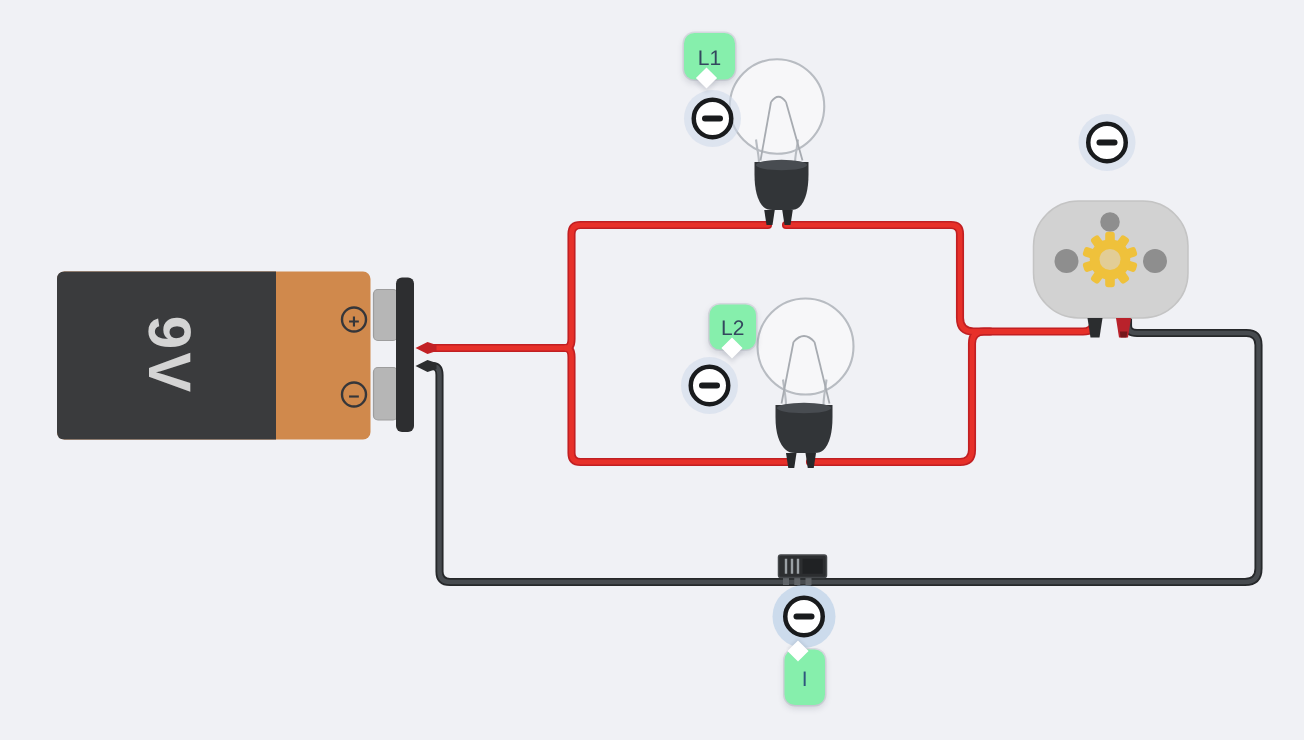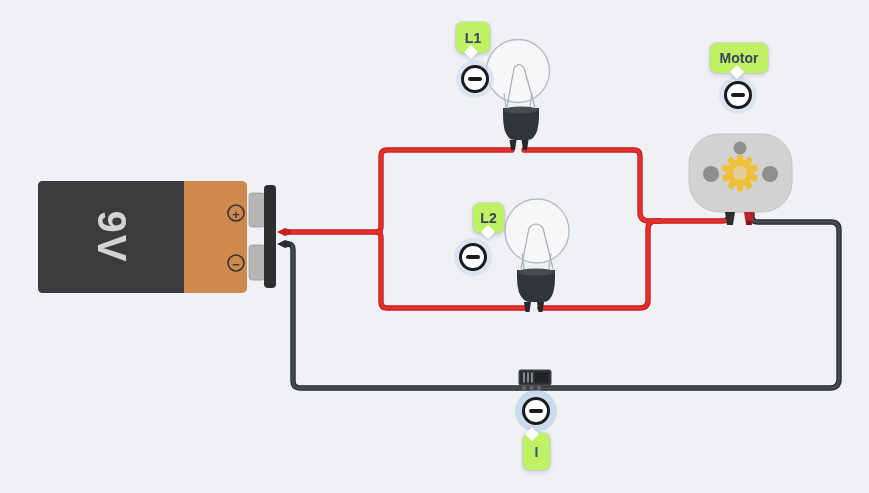--- a/index.html
+++ b/index.html
@@ -9,28 +9,27 @@
     font-family:"Liberation Sans", sans-serif;
     position:relative;
     overflow:hidden;
   }
   .stage{position:absolute;left:0;top:0;width:869px;height:493px;}
   svg{position:absolute;left:0;top:0;}
 
   
   .tag{
     position:absolute;
-    background:#bef264;
+    background:#86efac;
     border-radius:7px;
     box-shadow:0 0 0 1px rgba(120,130,145,.18), 0 2px 5px rgba(40,50,70,.18);
     color:#33475e;
     font-size:14px;
     display:flex;align-items:center;justify-content:center;
     z-index:30;
-    font-weight:bold;
   }
   .tag .ptr{
     position:absolute;width:10px;height:10px;background:#fff;transform:rotate(45deg);
   }
   .tag .ptr.bottom{bottom:-4px;box-shadow:2px 2px 3px rgba(40,50,70,.12);}
   .tag .ptr.top{top:-4px;box-shadow:-1px -1px 2px rgba(40,50,70,.10);}
   #tag-l1{left:456px;top:22px;width:34px;height:31px;}
   #tag-l2{left:454px;top:203px;width:31px;height:30px;margin-left:19px;}
   #tag-motor{left:710px;top:43px;width:58px;height:30px;}
   #tag-i{left:523px;top:433px;width:27px;height:37px;color:#2e567d;}
@@ -173,22 +172,18 @@
 <div class="minus-icon" id="icon-switch"></div>
 
 <div class="tag" id="tag-l1">
   <span>L1</span>
   <span class="ptr bottom"></span>
 </div>
 <div class="tag" id="tag-l2">
   <span>L2</span>
   <span class="ptr bottom"></span>
 </div>
-<div class="tag" id="tag-motor">
-  <span>Motor</span>
-  <span class="ptr bottom"></span>
-</div>
 <div class="tag" id="tag-i">
   <span>I</span>
   <span class="ptr top"></span>
 </div>
 
 </div>
 
 </body></html>

